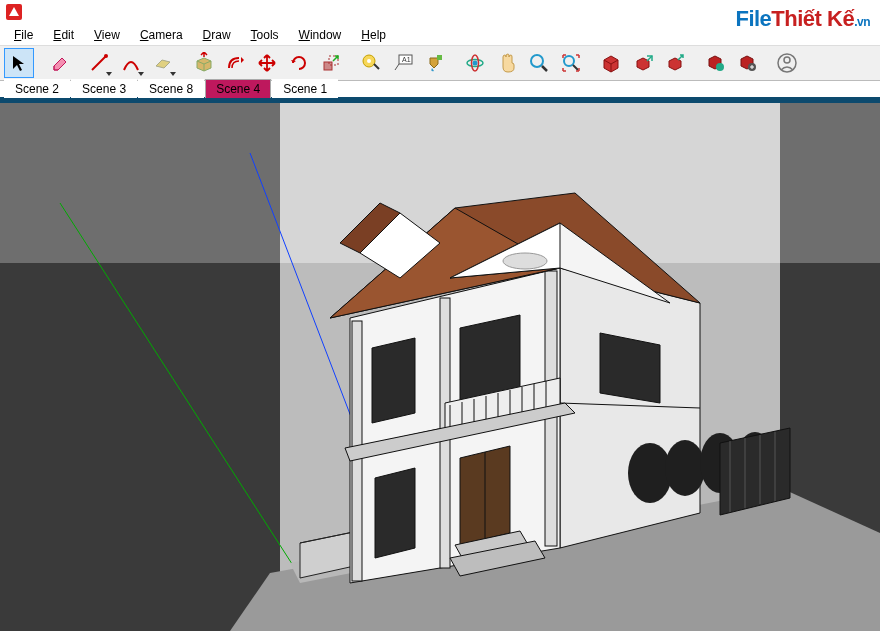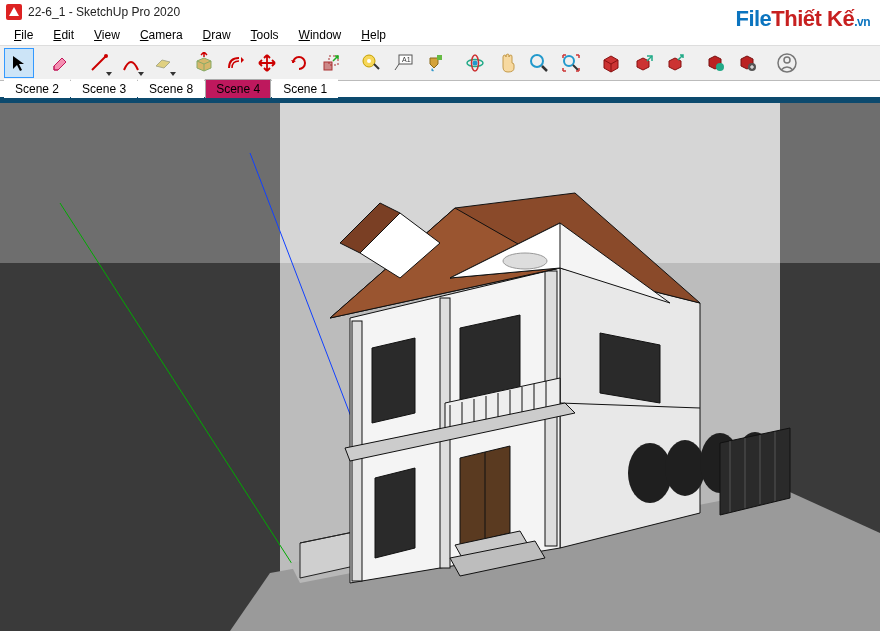--- a/index.html
+++ b/index.html
@@ -27,21 +27,20 @@
   .copyright { position: absolute; bottom: 14px; left: 50%; transform: translateX(-50%); font-size: 20px; font-weight: 700; color: rgba(255,255,255,0.78); pointer-events: none; text-shadow: 0 0 2px rgba(0,0,0,0.2); }
 </style>
 </head>
 <body>
 
 <div class="titlebar">
   <svg class="app-icon" viewBox="0 0 16 16">
     <rect x="0" y="0" width="16" height="16" rx="2" fill="#d22"></rect>
     <path d="M3 12 L8 3 L13 12 Z" fill="#fff"></path>
   </svg>
-  <span class="title-text">22-6_1 - SketchUp Pro 2020</span>
 </div>
 <div class="watermark-logo">
   <span class="watermark-file">File</span><span class="watermark-thiet">Thiết Kế</span><span class="watermark-vn">.vn</span>
 </div>
 
 <div class="menubar">
   <div class="menu-item"><span class="menu-underline">F</span><span></span>ile</div>
   <div class="menu-item"><span class="menu-underline">E</span>dit</div>
   <div class="menu-item"><span class="menu-underline">V</span>iew</div>
   <div class="menu-item"><span class="menu-underline">C</span>amera</div>

